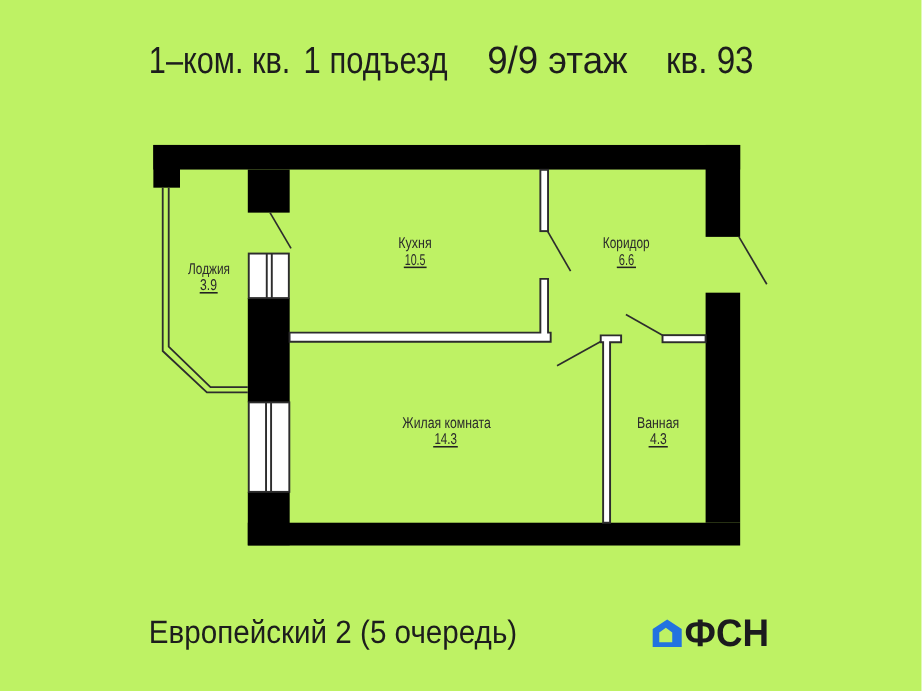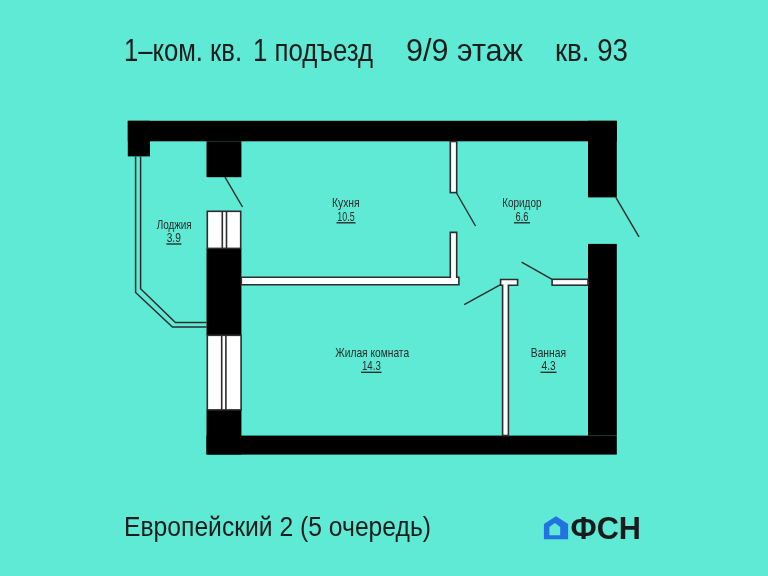--- a/index.html
+++ b/index.html
@@ -1,16 +1,16 @@
 <!DOCTYPE html>
 <html><head>
 <meta charset="utf-8">
 <style>
   html,body{margin:0;padding:0;background:#fff;}
-  #page{position:relative;width:768px;height:576px;background:#5eead4;overflow:hidden;
+  #page{position:relative;width:768px;height:576px;background:#bef264;overflow:hidden;
         font-family:"Liberation Sans",sans-serif;}
 </style>
 </head>
 <body>
 <div id="page">
 <svg width="768" height="576" viewBox="0 0 768 576">
 
   <g fill="#1d1d1d" font-family="Liberation Sans, sans-serif" font-size="31.5">
     <text x="124" y="60.8" textLength="118" lengthAdjust="spacingAndGlyphs">1–ком. кв.</text>
     <text x="253" y="60.8" textLength="120" lengthAdjust="spacingAndGlyphs">1 подъезд</text>

